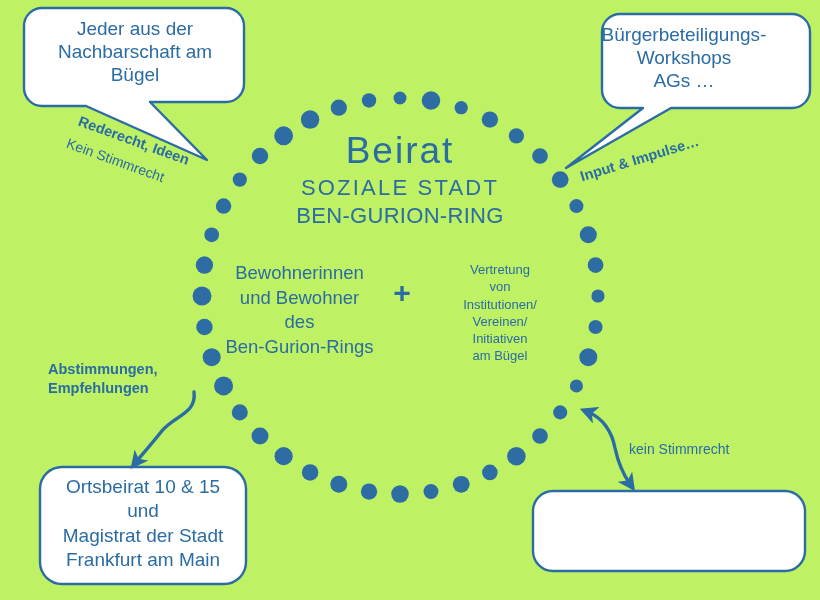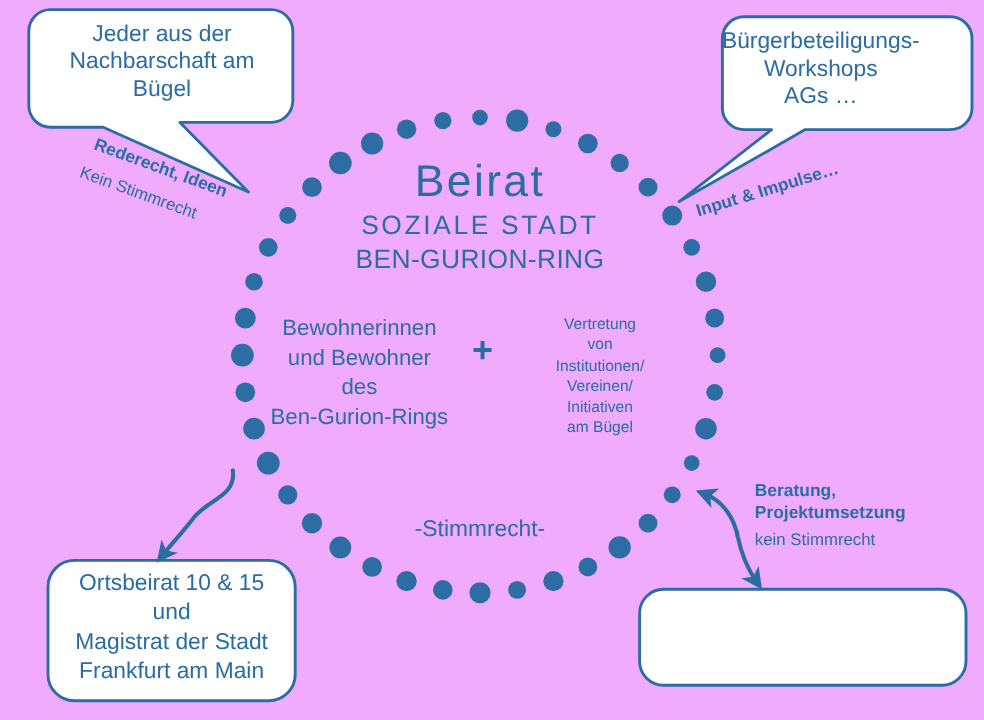--- a/index.html
+++ b/index.html
@@ -8,21 +8,21 @@
     background: #ffffff;
   }
   body {
     font-family: "Liberation Sans", sans-serif;
   }
   #stage {
     position: relative;
     width: 820px;
     height: 600px;
     overflow: hidden;
-    background: #f0abfc;
+    background: #bef264;
   }
   #stage svg.layer {
     position: absolute;
     left: 0;
     top: 0;
     width: 820px;
     height: 600px;
     overflow: visible;
   }
   
@@ -272,25 +272,24 @@
 
   <div class="txt" id="plus-sign">+</div>
 
   <div class="txt" id="col-right">Vertretung
 von
 Institutionen/
 Vereinen/
 Initiativen
 am Bügel</div>
 
-  <div class="txt" id="stimmrecht">-Stimmrecht-</div>
-
-
-  <div class="side-label" id="label-beratung">Beratung,
-Projektumsetzung</div>
+
+  <div class="side-label" id="label-abstimmungen">Abstimmungen,
+Empfehlungen</div>
+
 
   <div class="side-label" id="label-kein-stimmrecht-right">kein Stimmrecht</div>
 
   <div class="txt" id="box-bl-text">Ortsbeirat 10 &amp; 15
 und
 Magistrat der Stadt
 Frankfurt am Main</div>
 
 
 </div>

